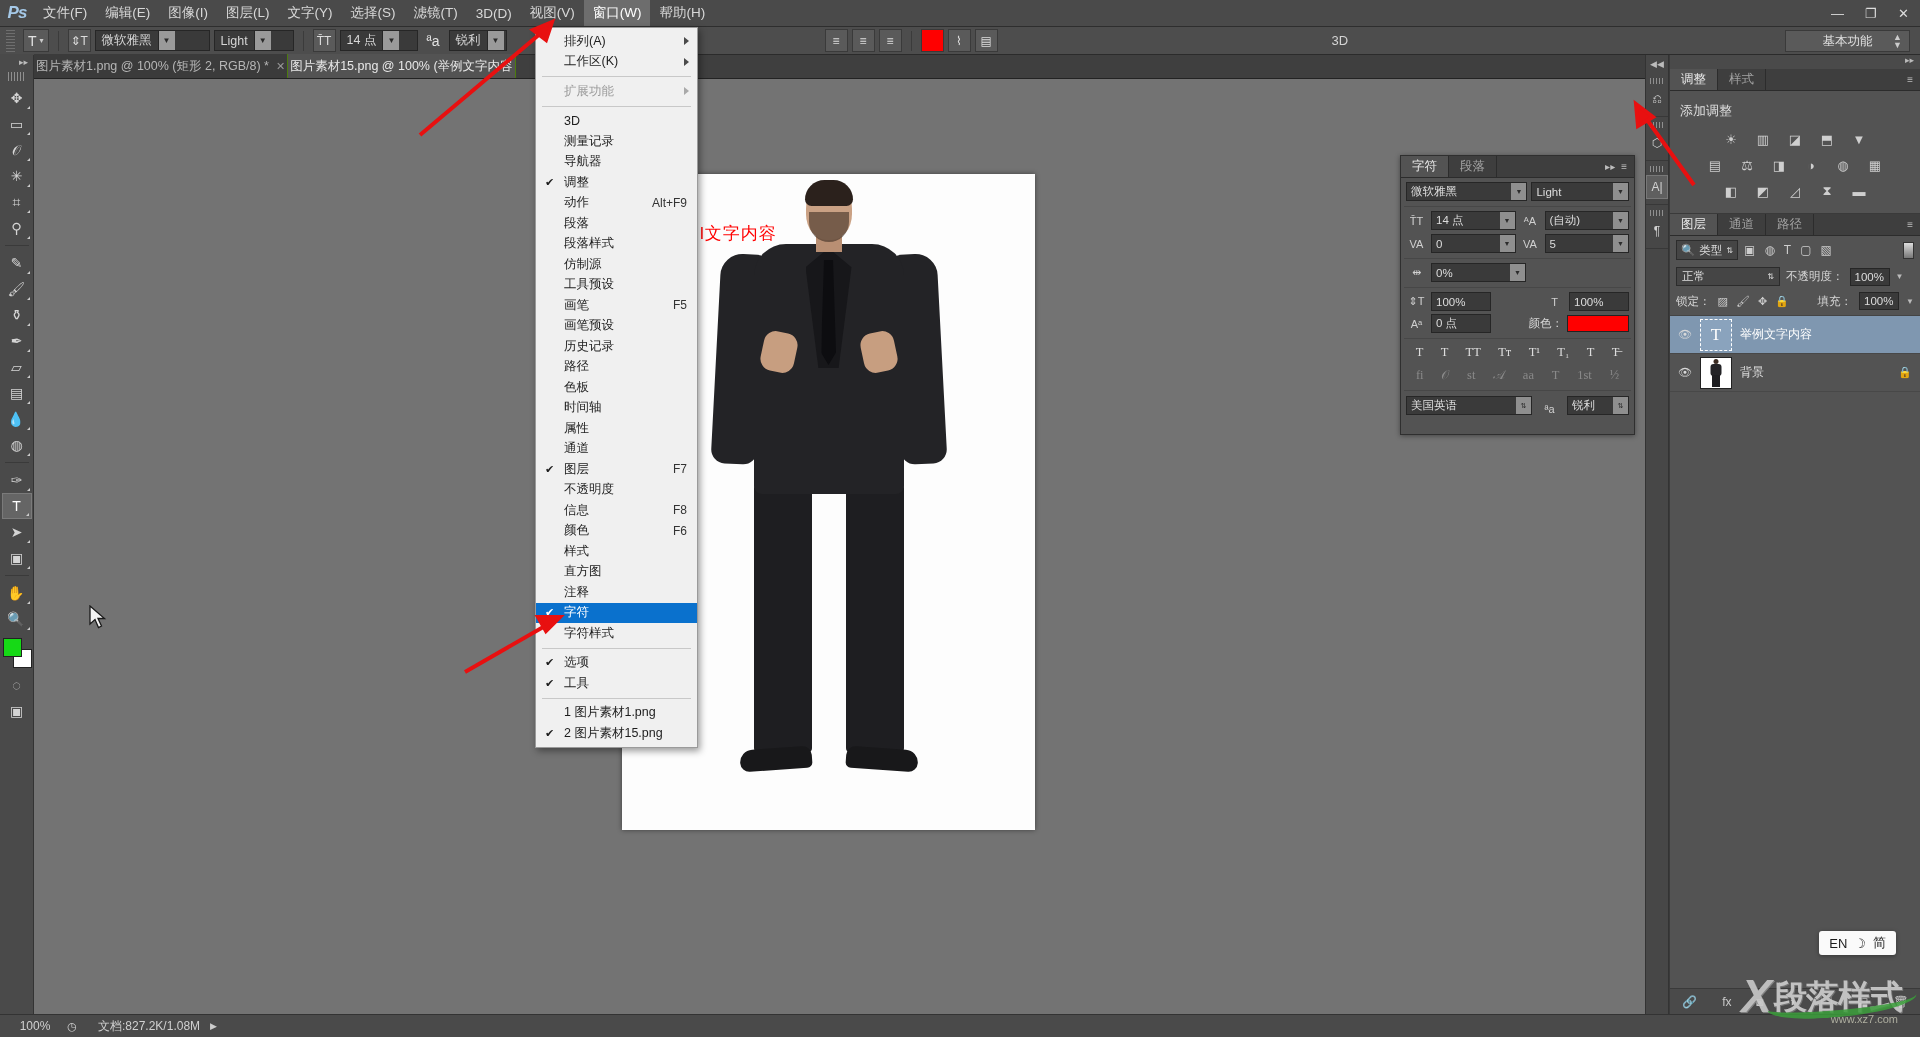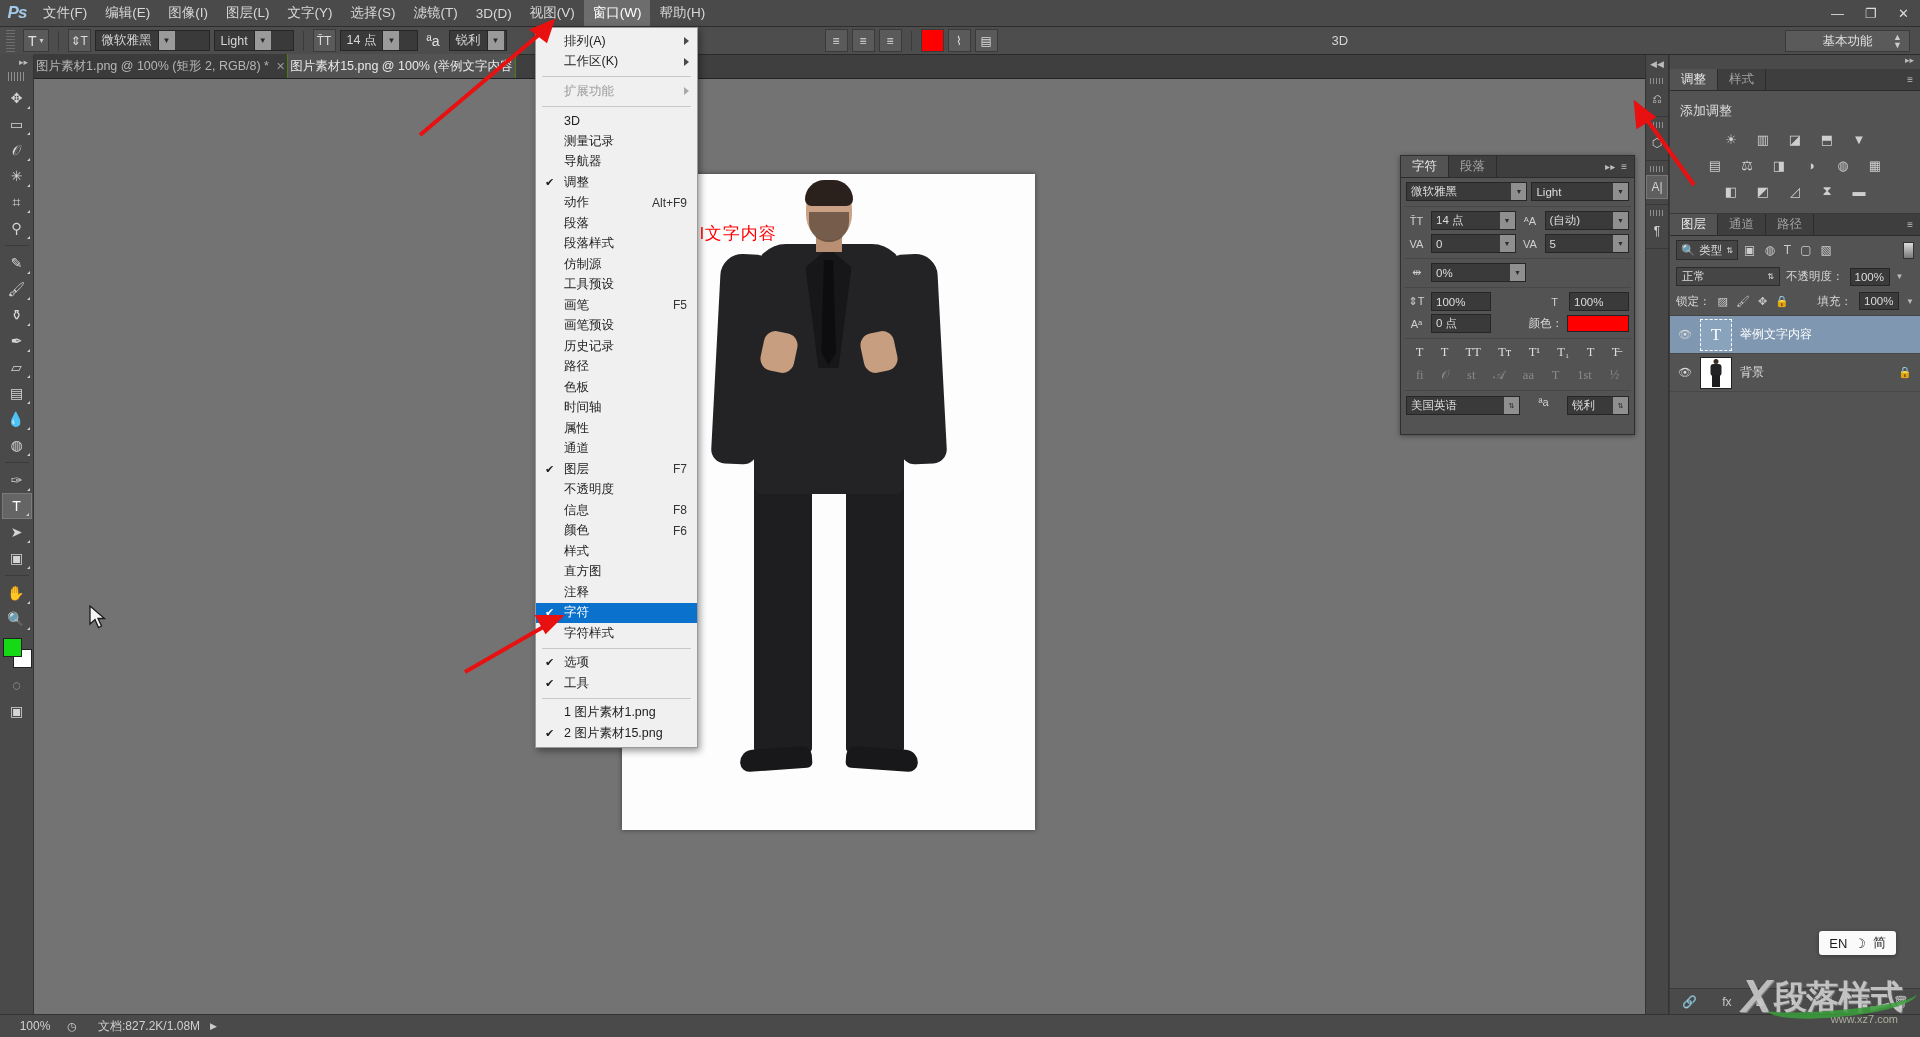--- a/index.html
+++ b/index.html
@@ -209,21 +209,21 @@
     width: 15px; height: 17px; margin-left: auto; background: #8f8f8f;
     display: flex; align-items: center; justify-content: center; color: #2c2c2c; font-size: 7px;
   }
   .cp-ic { width: 21px; color: #d0d0d0; font-size: 11px; text-align: center; flex: none; }
   .cp-div { height: 1px; background: #474747; margin: 5px 3px 0; }
   .cp-colorrow { display: flex; align-items: center; padding: 3px 5px 0; gap: 4px; }
   .cp-swatch { width: 62px; height: 17px; background: #ff0000; border: 1px solid #222; }
   .cp-styles { display: flex; justify-content: space-around; padding: 6px 6px 2px; }
   .cp-styles span { color: #ddd; font-size: 12.5px; font-family: "Liberation Serif", serif; }
   .cp-styles.dim span { color: #8a8a8a; text-align: center; }
-  .cp-bottom { display: flex; align-items: flex-start; gap: 13px; padding: 5px 5px 0; }
+  .cp-bottom { display: flex; align-items: flex-end; gap: 7px; padding: 5px 5px 0; }
 
   
   .icondock {
     position: absolute; left: 1645px; top: 55px; width: 24px; height: 959px;
     background: #474747; border-left: 1px solid #333; border-right: 1px solid #333;
     display: flex; flex-direction: column; align-items: center; padding-top: 4px;
   }
   .icondock .collapse { color:#bbb; font-size:9px; margin-bottom:4px; }
   .dockbtn {
     width: 22px; height: 24px; display: flex; align-items: center; justify-content: center;

